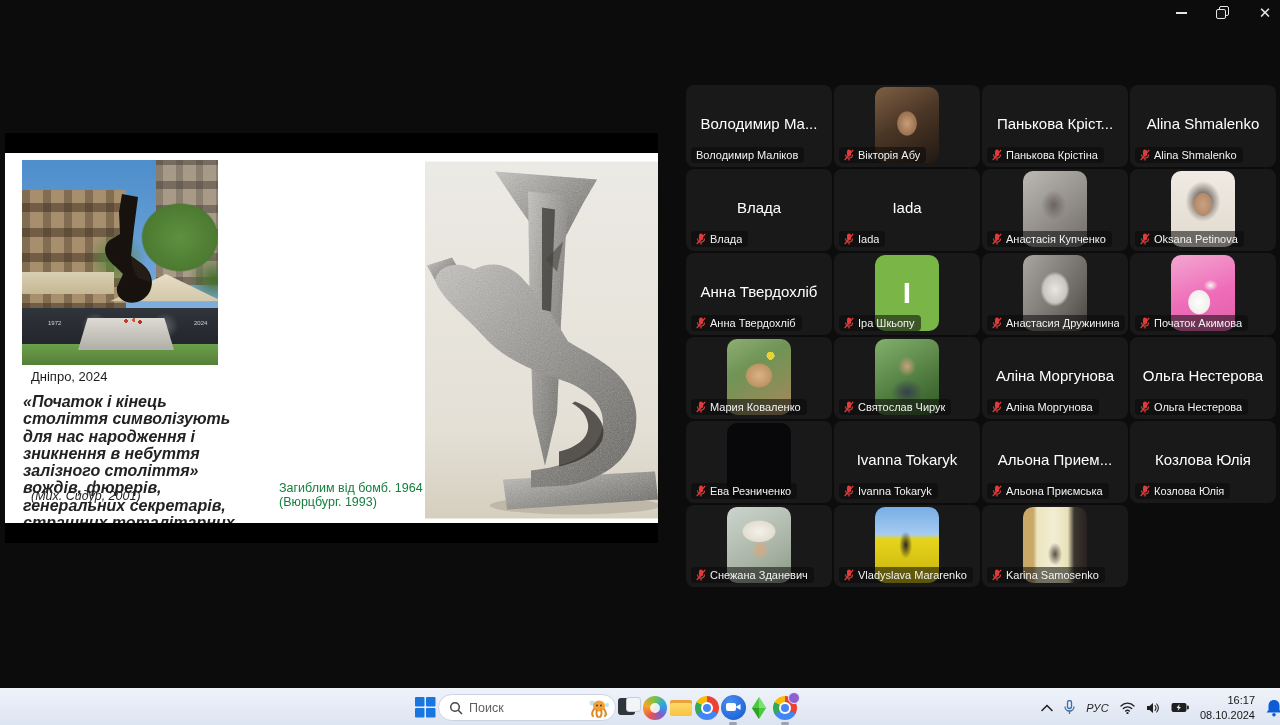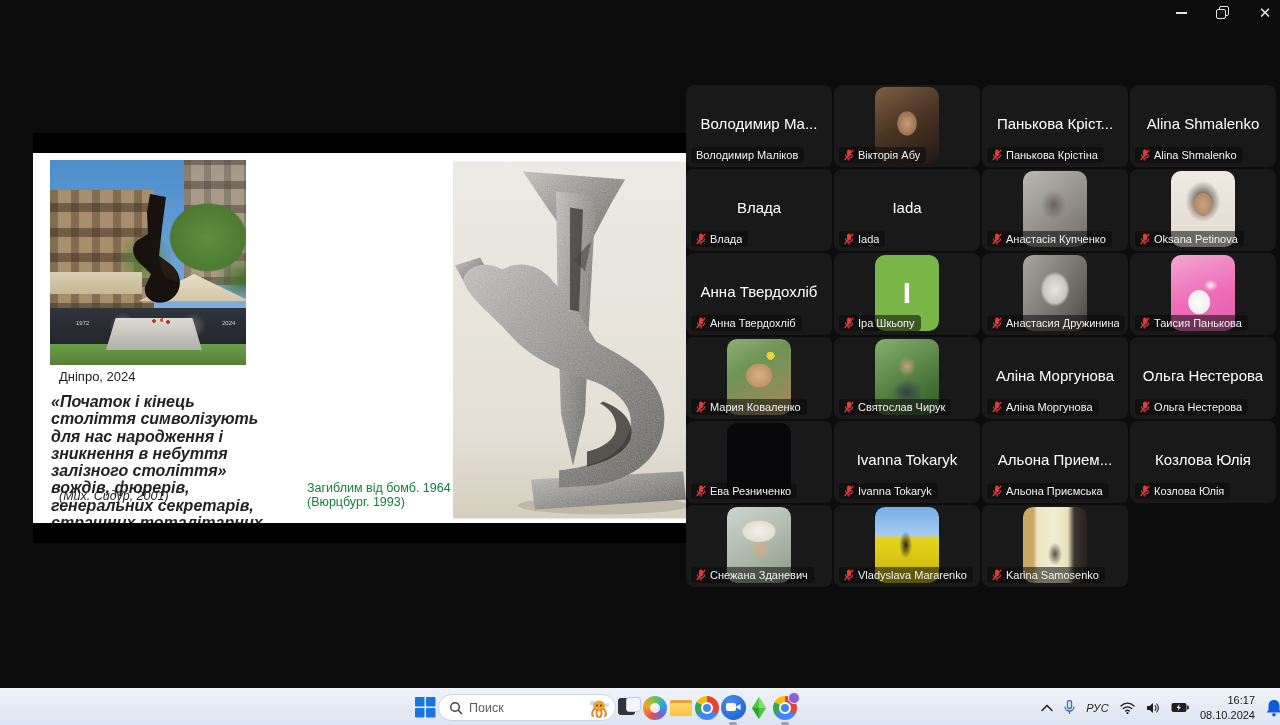--- a/index.html
+++ b/index.html
@@ -9,21 +9,21 @@
   
   .win-controls { position:absolute; top:6px; right:8px; display:flex; gap:28px; align-items:center; z-index:50; }
   .wc { width:14px; height:14px; display:flex; align-items:center; justify-content:center; color:#e6e6e6; font-size:13px; cursor:pointer; }
   .wc-min::before { content:""; width:11px; height:2px; background:#e6e6e6; }
   .wc-restore { position:relative; }
   .wc-restore::before { content:""; position:absolute; left:3px; top:0; width:8px; height:8px; border:1.5px solid #e6e6e6; border-radius:2px; }
   .wc-restore::after { content:""; position:absolute; left:0px; top:3px; width:8px; height:8px; border:1.5px solid #e6e6e6; border-radius:2px; background:#141414; }
   .wc-close { font-size:15px; }
 
   
-  .share { position:absolute; left:5px; top:133px; width:653px; height:410px; background:#000;margin-left:28px; }
+  .share { position:absolute; left:5px; top:133px; width:653px; height:410px; background:#000; }
   .slide { position:absolute; left:0; top:20px; width:653px; height:370px; background:#ffffff; overflow:hidden; }
 
   .photo1 { position:absolute; left:17px; top:7px; width:196px; height:205px; overflow:hidden; background:#7aa9d8; }
   .p1 { position:absolute; }
   .p1-sky { inset:0; background:linear-gradient(180deg,#4d8ecb 0%, #6ea3d9 55%, #9cc0e4 100%); width:196px; height:205px; left:0; top:0;}
   .p1-bldg-r { right:0; top:0; width:62px; height:125px; background:#b19b80;
      background-image:repeating-linear-gradient(0deg, rgba(70,55,40,.5) 0 8px, transparent 8px 24px), repeating-linear-gradient(90deg, rgba(70,55,40,.3) 0 7px, transparent 7px 20px); opacity:.9;}
   .p1-bldg-l { left:0; top:30px; width:104px; height:122px; background:#a78f6d;
      background-image:repeating-linear-gradient(0deg, rgba(60,45,30,.5) 0 9px, transparent 9px 25px), repeating-linear-gradient(90deg, rgba(60,45,30,.35) 0 8px, transparent 8px 21px);}
   .p1-trees { left:50px; top:28px; width:150px; height:130px;
@@ -376,21 +376,21 @@
       <div class="avatar av-akimova"></div>
       <div class="name-tag">
         <span class="mic">
           <svg width="10" height="12" viewBox="0 0 10 12">
             <rect x="3" y="0.5" width="4" height="7" rx="2" fill="#e23b3b"></rect>
             <path d="M1.5,5.5 a3.5,3.5 0 0 0 7,0" fill="none" stroke="#e23b3b" stroke-width="1.2"></path>
             <line x1="5" y1="9" x2="5" y2="11.5" stroke="#e23b3b" stroke-width="1.2"></line>
             <line x1="0.8" y1="11" x2="9.2" y2="0.8" stroke="#e23b3b" stroke-width="1.3"></line>
           </svg>
         </span>
-        <span class="tag-text">Таисия Панькова</span>
+        <span class="tag-text">Початок Акимова</span>
       </div>
     </div>
 
     <div class="tile type-avatar">
 
       <div class="avatar av-kovalenko"></div>
       <div class="name-tag">
         <span class="mic">
           <svg width="10" height="12" viewBox="0 0 10 12">
             <rect x="3" y="0.5" width="4" height="7" rx="2" fill="#e23b3b"></rect>

